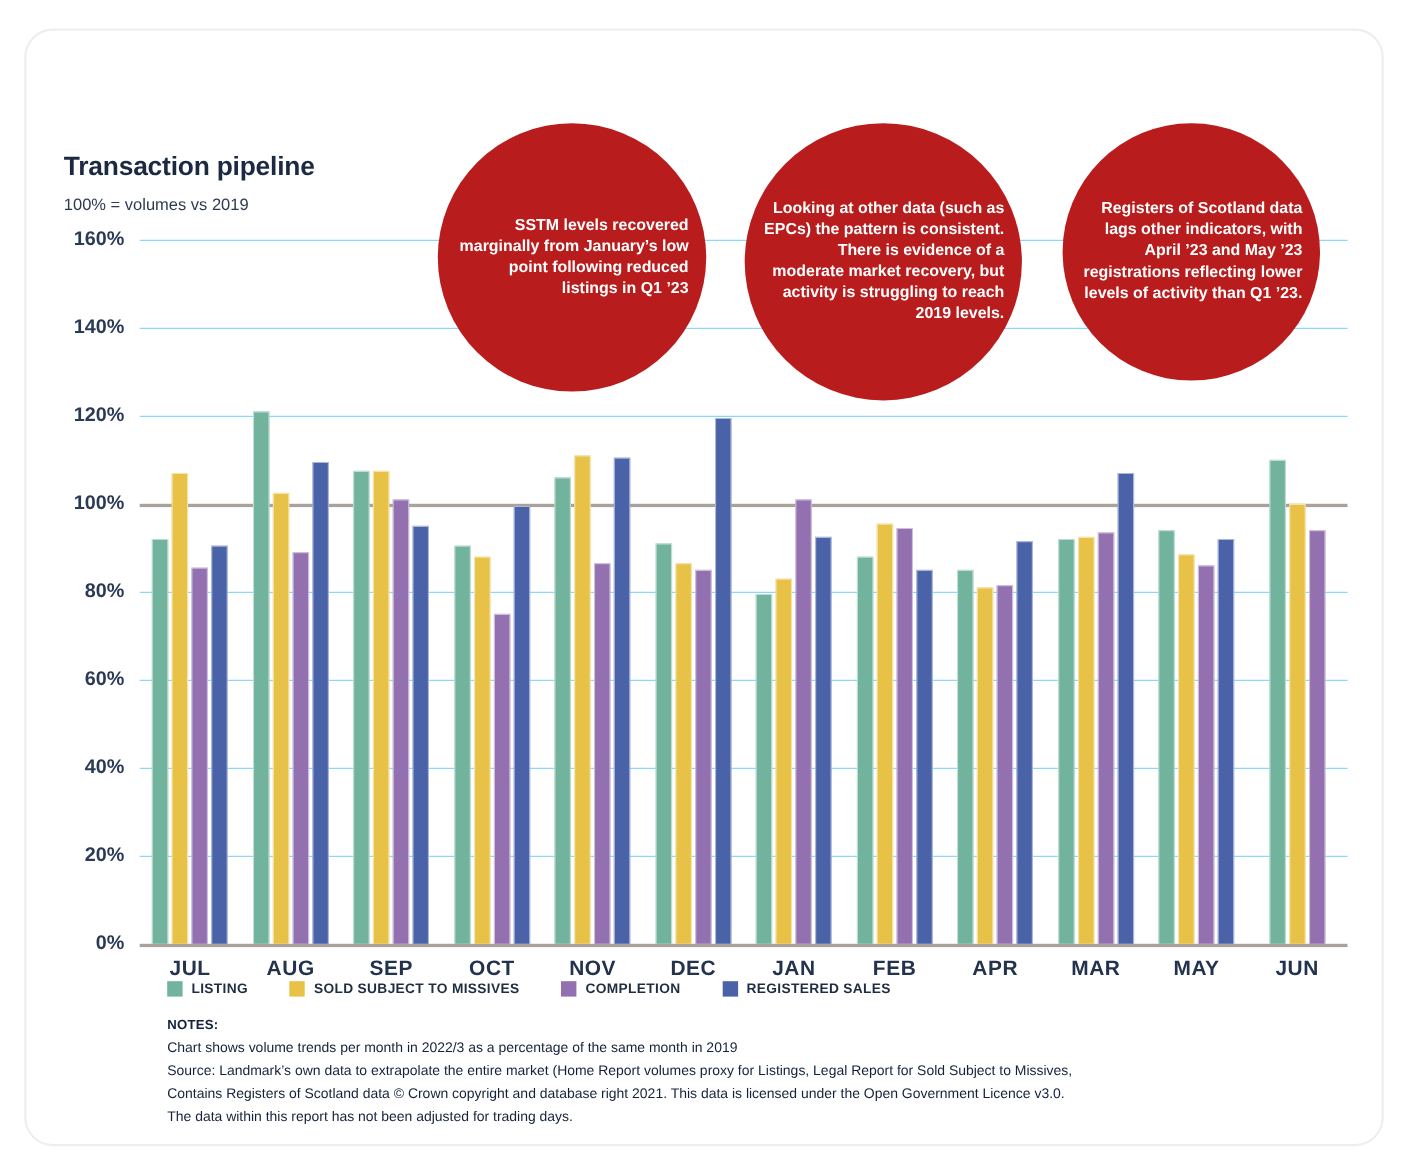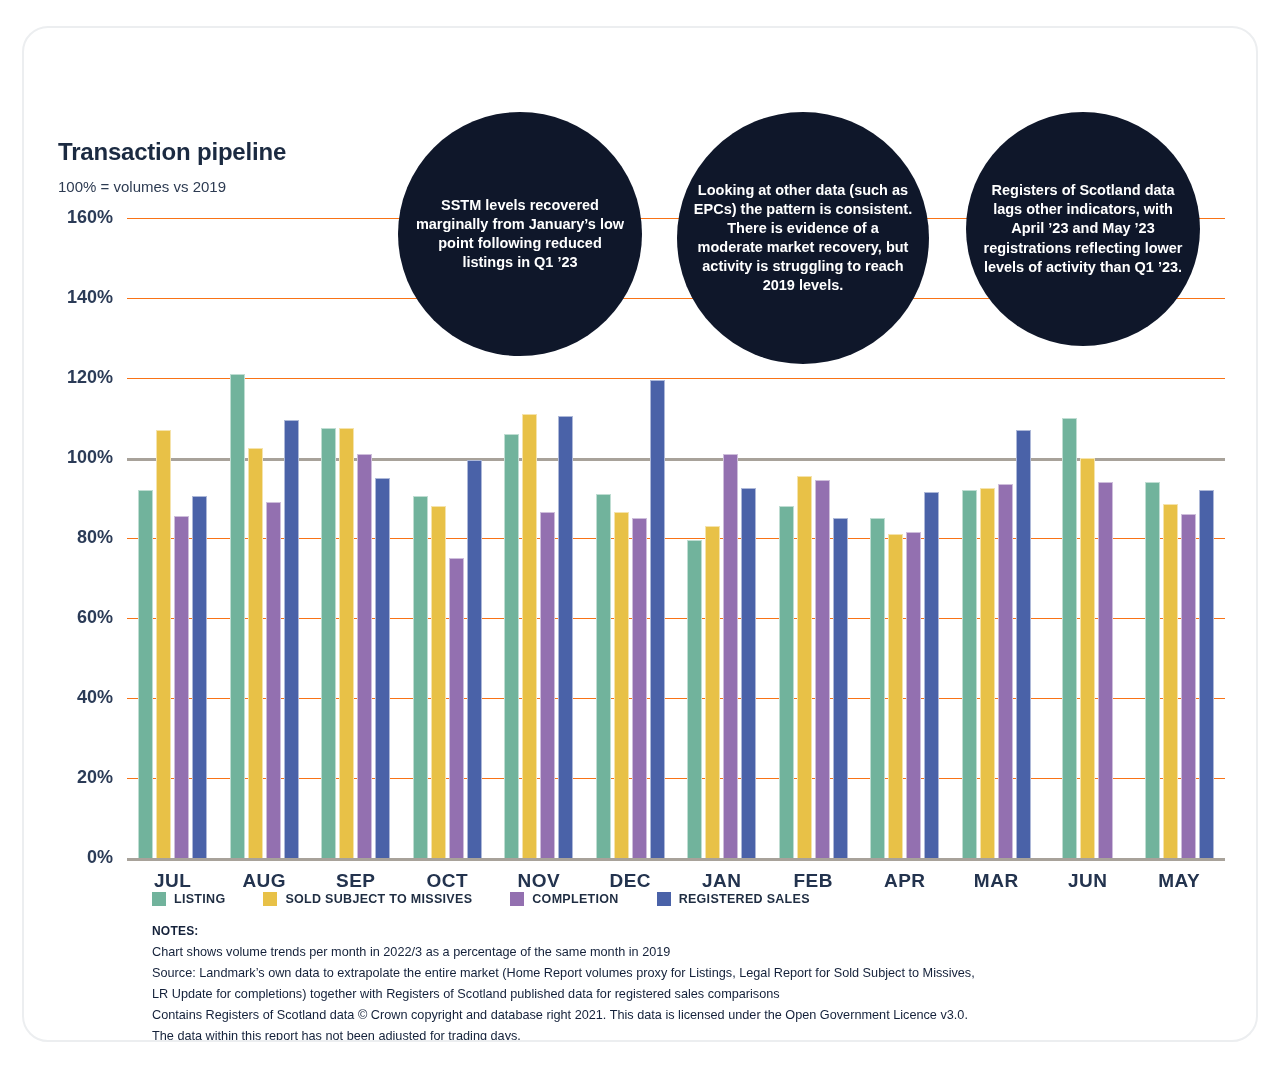--- a/index.html
+++ b/index.html
@@ -34,21 +34,21 @@
     position: absolute;
     left: 103px;   
     top: 190px;    
     width: 1098px;
     height: 640px;
   }
   
   #grid { position: absolute; inset: 0; }
   .gridline {
     position: absolute; left: 0; width: 100%;
-    height: 1px; background: #f97316;
+    height: 1px; background: #7dd3fc;
   }
   .gridline.major { height: 3px; background: #a8a29a; }
   .gridline.axis  { height: 3px; background: #a8a29a; }
 
   .ytick {
     position: absolute;
     right: 100%;
     margin-right: 14px;
     transform: translateY(-52%);
     font-size: 18px; font-weight: bold; color: #2b3b57;
@@ -80,26 +80,26 @@
     margin-top: 12px;
     text-align: center;
     font-size: 19px; font-weight: bold; color: #23334e;
     letter-spacing: 0.5px;
   }
 
   
   .bubble {
     position: absolute;
     border-radius: 50%;
-    background: #0f172a;
+    background: #b91c1c;
     color: #ffffff;
     display: flex;
     align-items: center;
     justify-content: center;
-    text-align: center;
+    text-align: right;
     font-weight: bold;
     line-height: 1.32;
     padding: 0 16px;
   }
   #bubble-1 { left: 374px; top: 84px; width: 244px; height: 244px; font-size: 14.5px; }
   #bubble-2 { left: 653px; top: 84px; width: 252px; height: 252px; font-size: 14.5px; }
   #bubble-3 { left: 942px; top: 84px; width: 234px; height: 234px; font-size: 14.5px; }
 
   
   #legend {
@@ -229,32 +229,32 @@
           <div class="xtick">APR</div>
         </div>
         <div class="group">
           <div class="bar" title="LISTING: 92%" style="height: 368px; background: rgb(113, 179, 156);"></div>
           <div class="bar" title="SOLD SUBJECT TO MISSIVES: 92.5%" style="height: 370px; background: rgb(232, 193, 71);"></div>
           <div class="bar" title="COMPLETION: 93.5%" style="height: 374px; background: rgb(147, 112, 176);"></div>
           <div class="bar" title="REGISTERED SALES: 107%" style="height: 428px; background: rgb(74, 98, 168);"></div>
           <div class="xtick">MAR</div>
         </div>
         <div class="group">
-          <div class="bar" title="LISTING: 110%" style="height: 440px; background: rgb(113, 179, 156);"></div>
-          <div class="bar" title="SOLD SUBJECT TO MISSIVES: 100%" style="height: 400px; background: rgb(232, 193, 71);"></div>
-          <div class="bar" title="COMPLETION: 94%" style="height: 376px; background: rgb(147, 112, 176);"></div>
-          <div class="xtick">JUN</div>
-        </div>
-        <div class="group">
           <div class="bar" title="LISTING: 94%" style="height: 376px; background: rgb(113, 179, 156);"></div>
           <div class="bar" title="SOLD SUBJECT TO MISSIVES: 88.5%" style="height: 354px; background: rgb(232, 193, 71);"></div>
           <div class="bar" title="COMPLETION: 86%" style="height: 344px; background: rgb(147, 112, 176);"></div>
           <div class="bar" title="REGISTERED SALES: 92%" style="height: 368px; background: rgb(74, 98, 168);"></div>
           <div class="xtick">MAY</div>
         </div>
+        <div class="group">
+          <div class="bar" title="LISTING: 110%" style="height: 440px; background: rgb(113, 179, 156);"></div>
+          <div class="bar" title="SOLD SUBJECT TO MISSIVES: 100%" style="height: 400px; background: rgb(232, 193, 71);"></div>
+          <div class="bar" title="COMPLETION: 94%" style="height: 376px; background: rgb(147, 112, 176);"></div>
+          <div class="xtick">JUN</div>
+        </div>
       </div>
   </div>
 
   <div class="bubble" id="bubble-1">SSTM levels recovered marginally from January’s low point following reduced listings in Q1 ’23</div>
   <div class="bubble" id="bubble-2">Looking at other data (such as EPCs) the pattern is consistent. There is evidence of a moderate market recovery, but activity is struggling to reach 2019 levels.</div>
   <div class="bubble" id="bubble-3">Registers of Scotland data lags other indicators, with April ’23 and May ’23 registrations reflecting lower levels of activity than Q1 ’23.</div>
 
   <div id="legend">
       <div class="legend-item">
         <span class="legend-swatch" style="background: rgb(113, 179, 156);"></span>
@@ -272,19 +272,18 @@
         <span class="legend-swatch" style="background: rgb(74, 98, 168);"></span>
         <span class="legend-label">REGISTERED SALES</span>
       </div>
     </div>
 
   <div id="notes">
     <div id="notes-heading">NOTES:</div>
     <div id="notes-body">
         <div class="note-line">Chart shows volume trends per month in 2022/3 as a percentage of the same month in 2019</div>
         <div class="note-line">Source: Landmark’s own data to extrapolate the entire market (Home Report volumes proxy for Listings, Legal Report for Sold Subject to Missives,</div>
-        <div class="note-line">LR Update for completions) together with Registers of Scotland published data for registered sales comparisons</div>
         <div class="note-line">Contains Registers of Scotland data © Crown copyright and database right 2021. This data is licensed under the Open Government Licence v3.0.</div>
         <div class="note-line">The data within this report has not been adjusted for trading days.</div>
       </div>
   </div>
 
 </div>
 
 </body></html>

